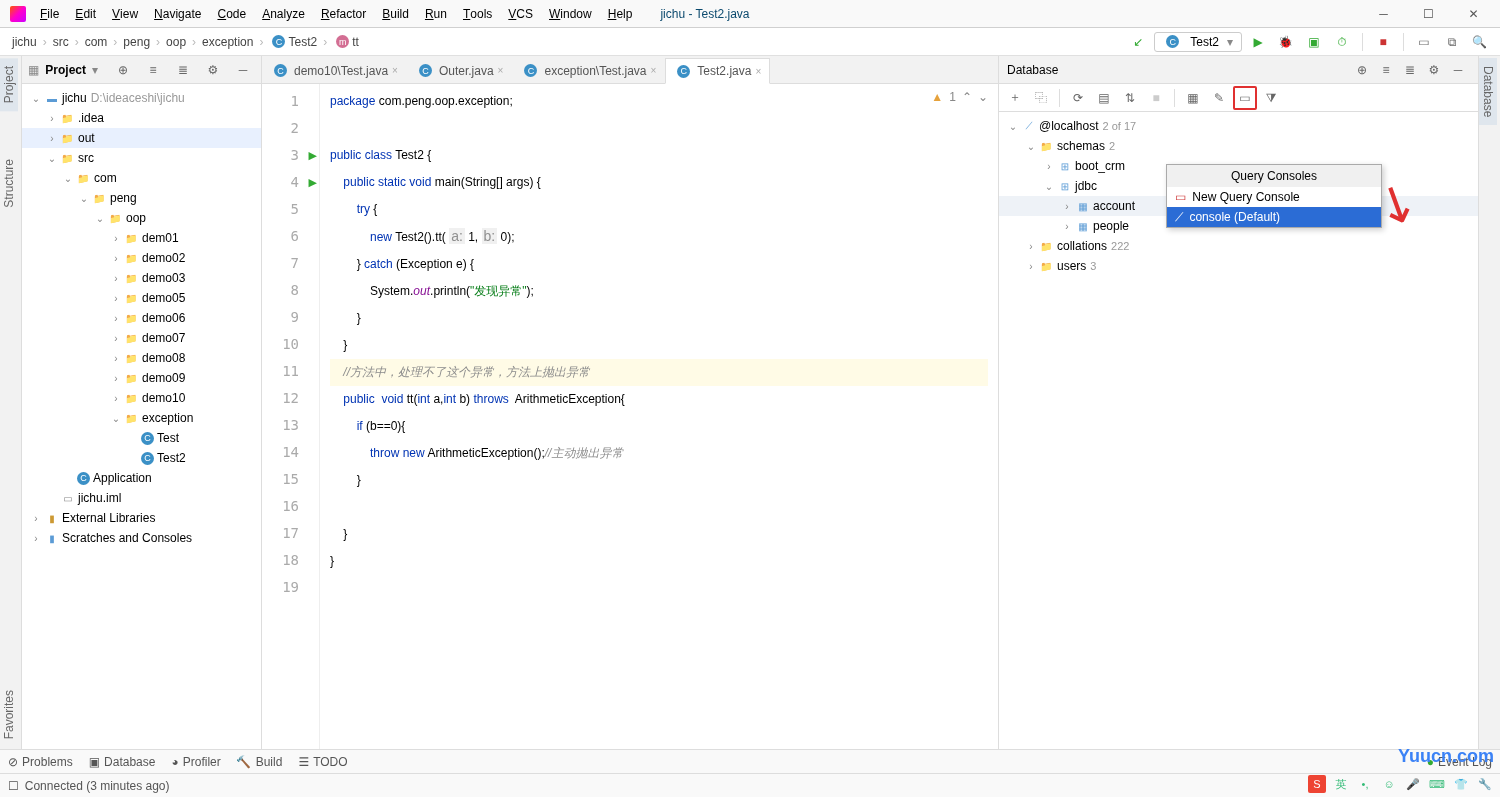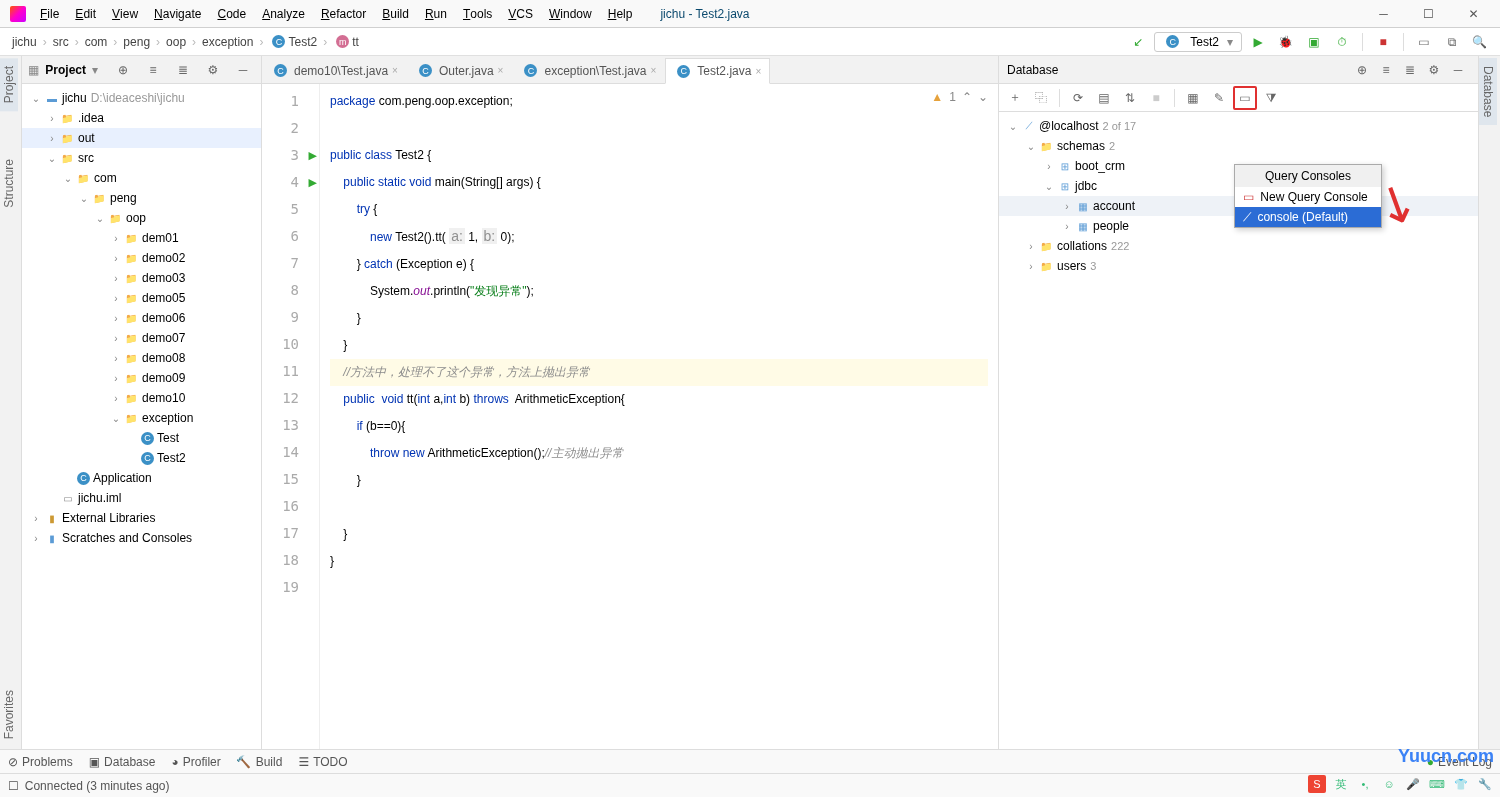--- a/index.html
+++ b/index.html
@@ -61,21 +61,21 @@
 .db-header { height: 28px; background: #f2f2f2; border-bottom: 1px solid #ddd; display: flex; align-items: center; padding: 0 8px; }
 .db-header .spacer { flex: 1; }
 .db-toolbar { height: 28px; border-bottom: 1px solid #ddd; display: flex; align-items: center; padding: 0 4px; gap: 2px; }
 .db-tool { width: 24px; height: 24px; display: flex; align-items: center; justify-content: center; color: #666; }
 .db-tool.highlight { border: 2px solid #e03030; border-radius: 2px; }
 .db-tree { flex: 1; overflow: auto; padding: 4px 0; }
 .db-row { display: flex; align-items: center; height: 20px; white-space: nowrap; }
 .db-row.sel { background: #eef2f7; }
 .db-label {}
 .db-hint { color: #999; margin-left: 4px; font-size: 11px; }
-.popup { position: absolute; top: 108px; right: 96px; width: 148px; background: #fff; border: 1px solid #aaa; box-shadow: 2px 2px 6px rgba(0,0,0,0.2); z-index: 10; }
+.popup { position: absolute; top: 108px; right: 96px; width: 216px; background: #fff; border: 1px solid #aaa; box-shadow: 2px 2px 6px rgba(0,0,0,0.2); z-index: 10; }
 .popup-title { background: #f0f0f0; padding: 4px 8px; text-align: center; }
 .popup-item { padding: 3px 8px; display: flex; align-items: center; gap: 6px; }
 .popup-item.sel { background: #2b6cd5; color: #fff; }
 .arrow-anno { position: absolute; top: 118px; right: 60px; color: #e03030; font-size: 50px; transform: rotate(25deg); pointer-events: none; z-index: 11; }
 .bottom-bar { height: 24px; border-top: 1px solid #ddd; background: #f9f9f9; display: flex; align-items: center; padding: 0 8px; gap: 16px; }
 .bb-item { display: flex; align-items: center; gap: 4px; color: #555; }
 .status-bar { height: 24px; border-top: 1px solid #ddd; background: #f9f9f9; display: flex; align-items: center; padding: 0 8px; color: #555; }
 .status-bar .spacer { flex: 1; }
 .watermark { position: absolute; right: 6px; bottom: 30px; color: #3b82f6; font-size: 18px; font-weight: bold; pointer-events: none; }
 .ime-bar { position: absolute; right: 6px; bottom: 4px; display: flex; gap: 6px; align-items: center; }

